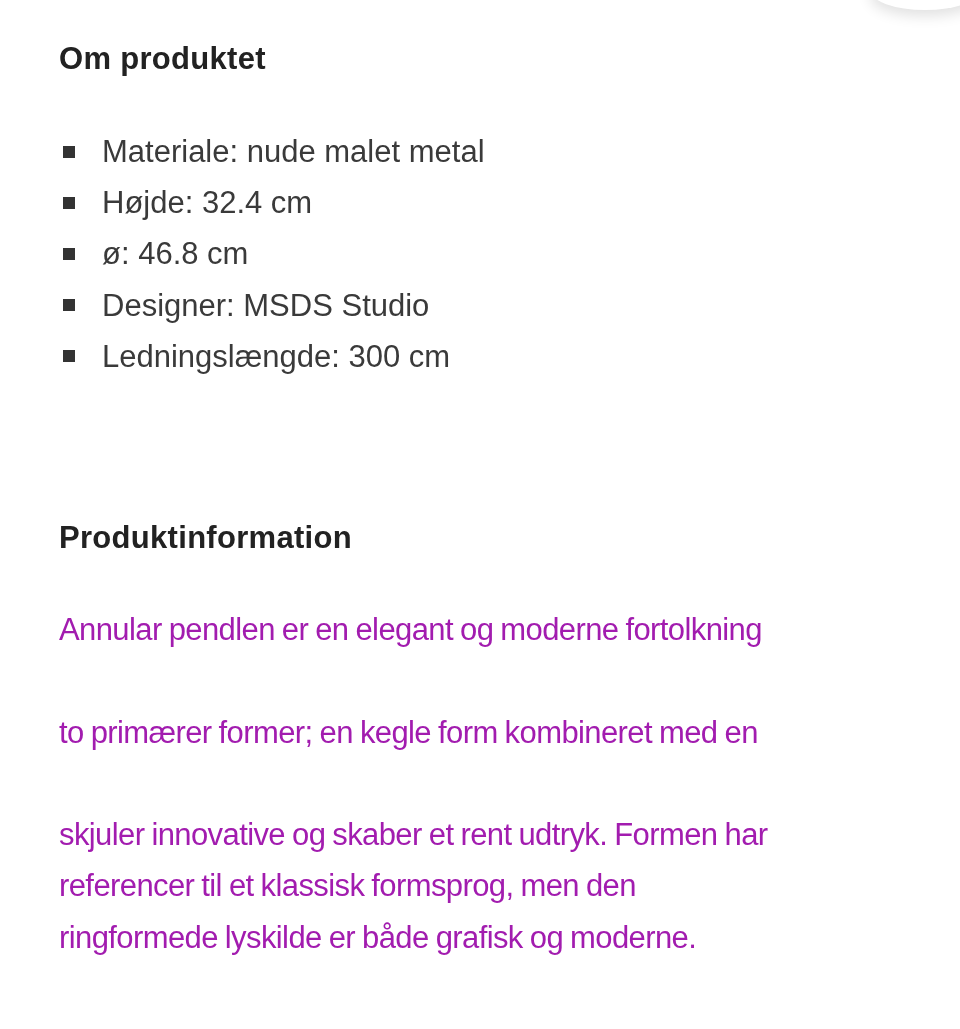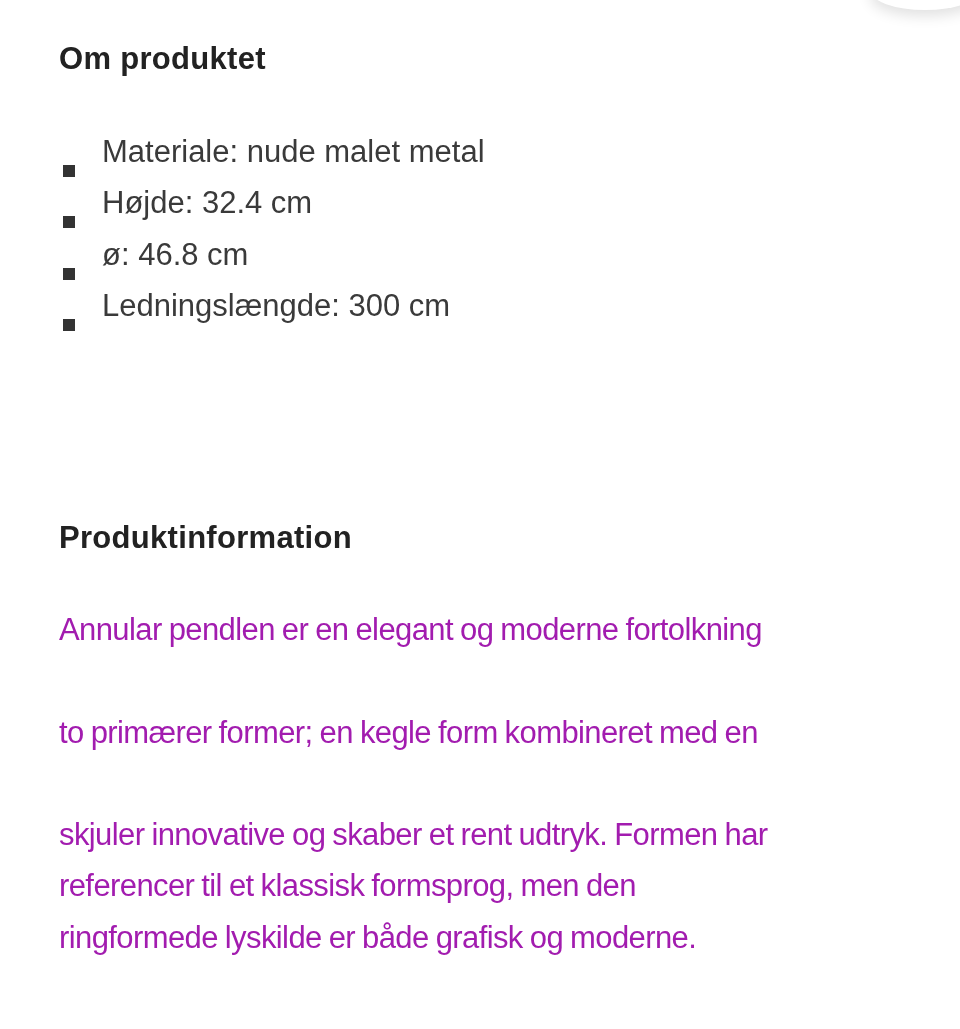--- a/index.html
+++ b/index.html
@@ -48,21 +48,21 @@
       position: absolute;
       top: 126px;
       left: 0;
       list-style: none;
       margin: 0;
       padding: 0;
     }
     .spec-item {
       height: 51.2px;
       display: flex;
-      align-items: flex-end;
+      align-items: center;
       font-size: 31px;
       color: #3a3a3a;
       line-height: 51px;
     }
     .bullet {
       width: 12px;
       height: 12px;
       background: #333333;
       margin-left: 4px;
       margin-right: 27px;
@@ -102,20 +102,24 @@
     <li class="spec-item">
       <span class="bullet"></span>
       <span>Højde: 32.4 cm</span>
     </li>
     <li class="spec-item">
       <span class="bullet"></span>
       <span>ø: 46.8 cm</span>
     </li>
     <li class="spec-item">
       <span class="bullet"></span>
+      <span>Designer: MSDS Studio</span>
+    </li>
+    <li class="spec-item">
+      <span class="bullet"></span>
       <span>Ledningslængde: 300 cm</span>
     </li>
   </ul>
 
   <h2 class="section-title title-info">Produktinformation</h2>
 
   <p class="description">
     <span>Annular pendlen er en elegant og moderne fortolkning</span><br>
     <br>
     <span>to primærer former; en kegle form kombineret med en</span><br>

